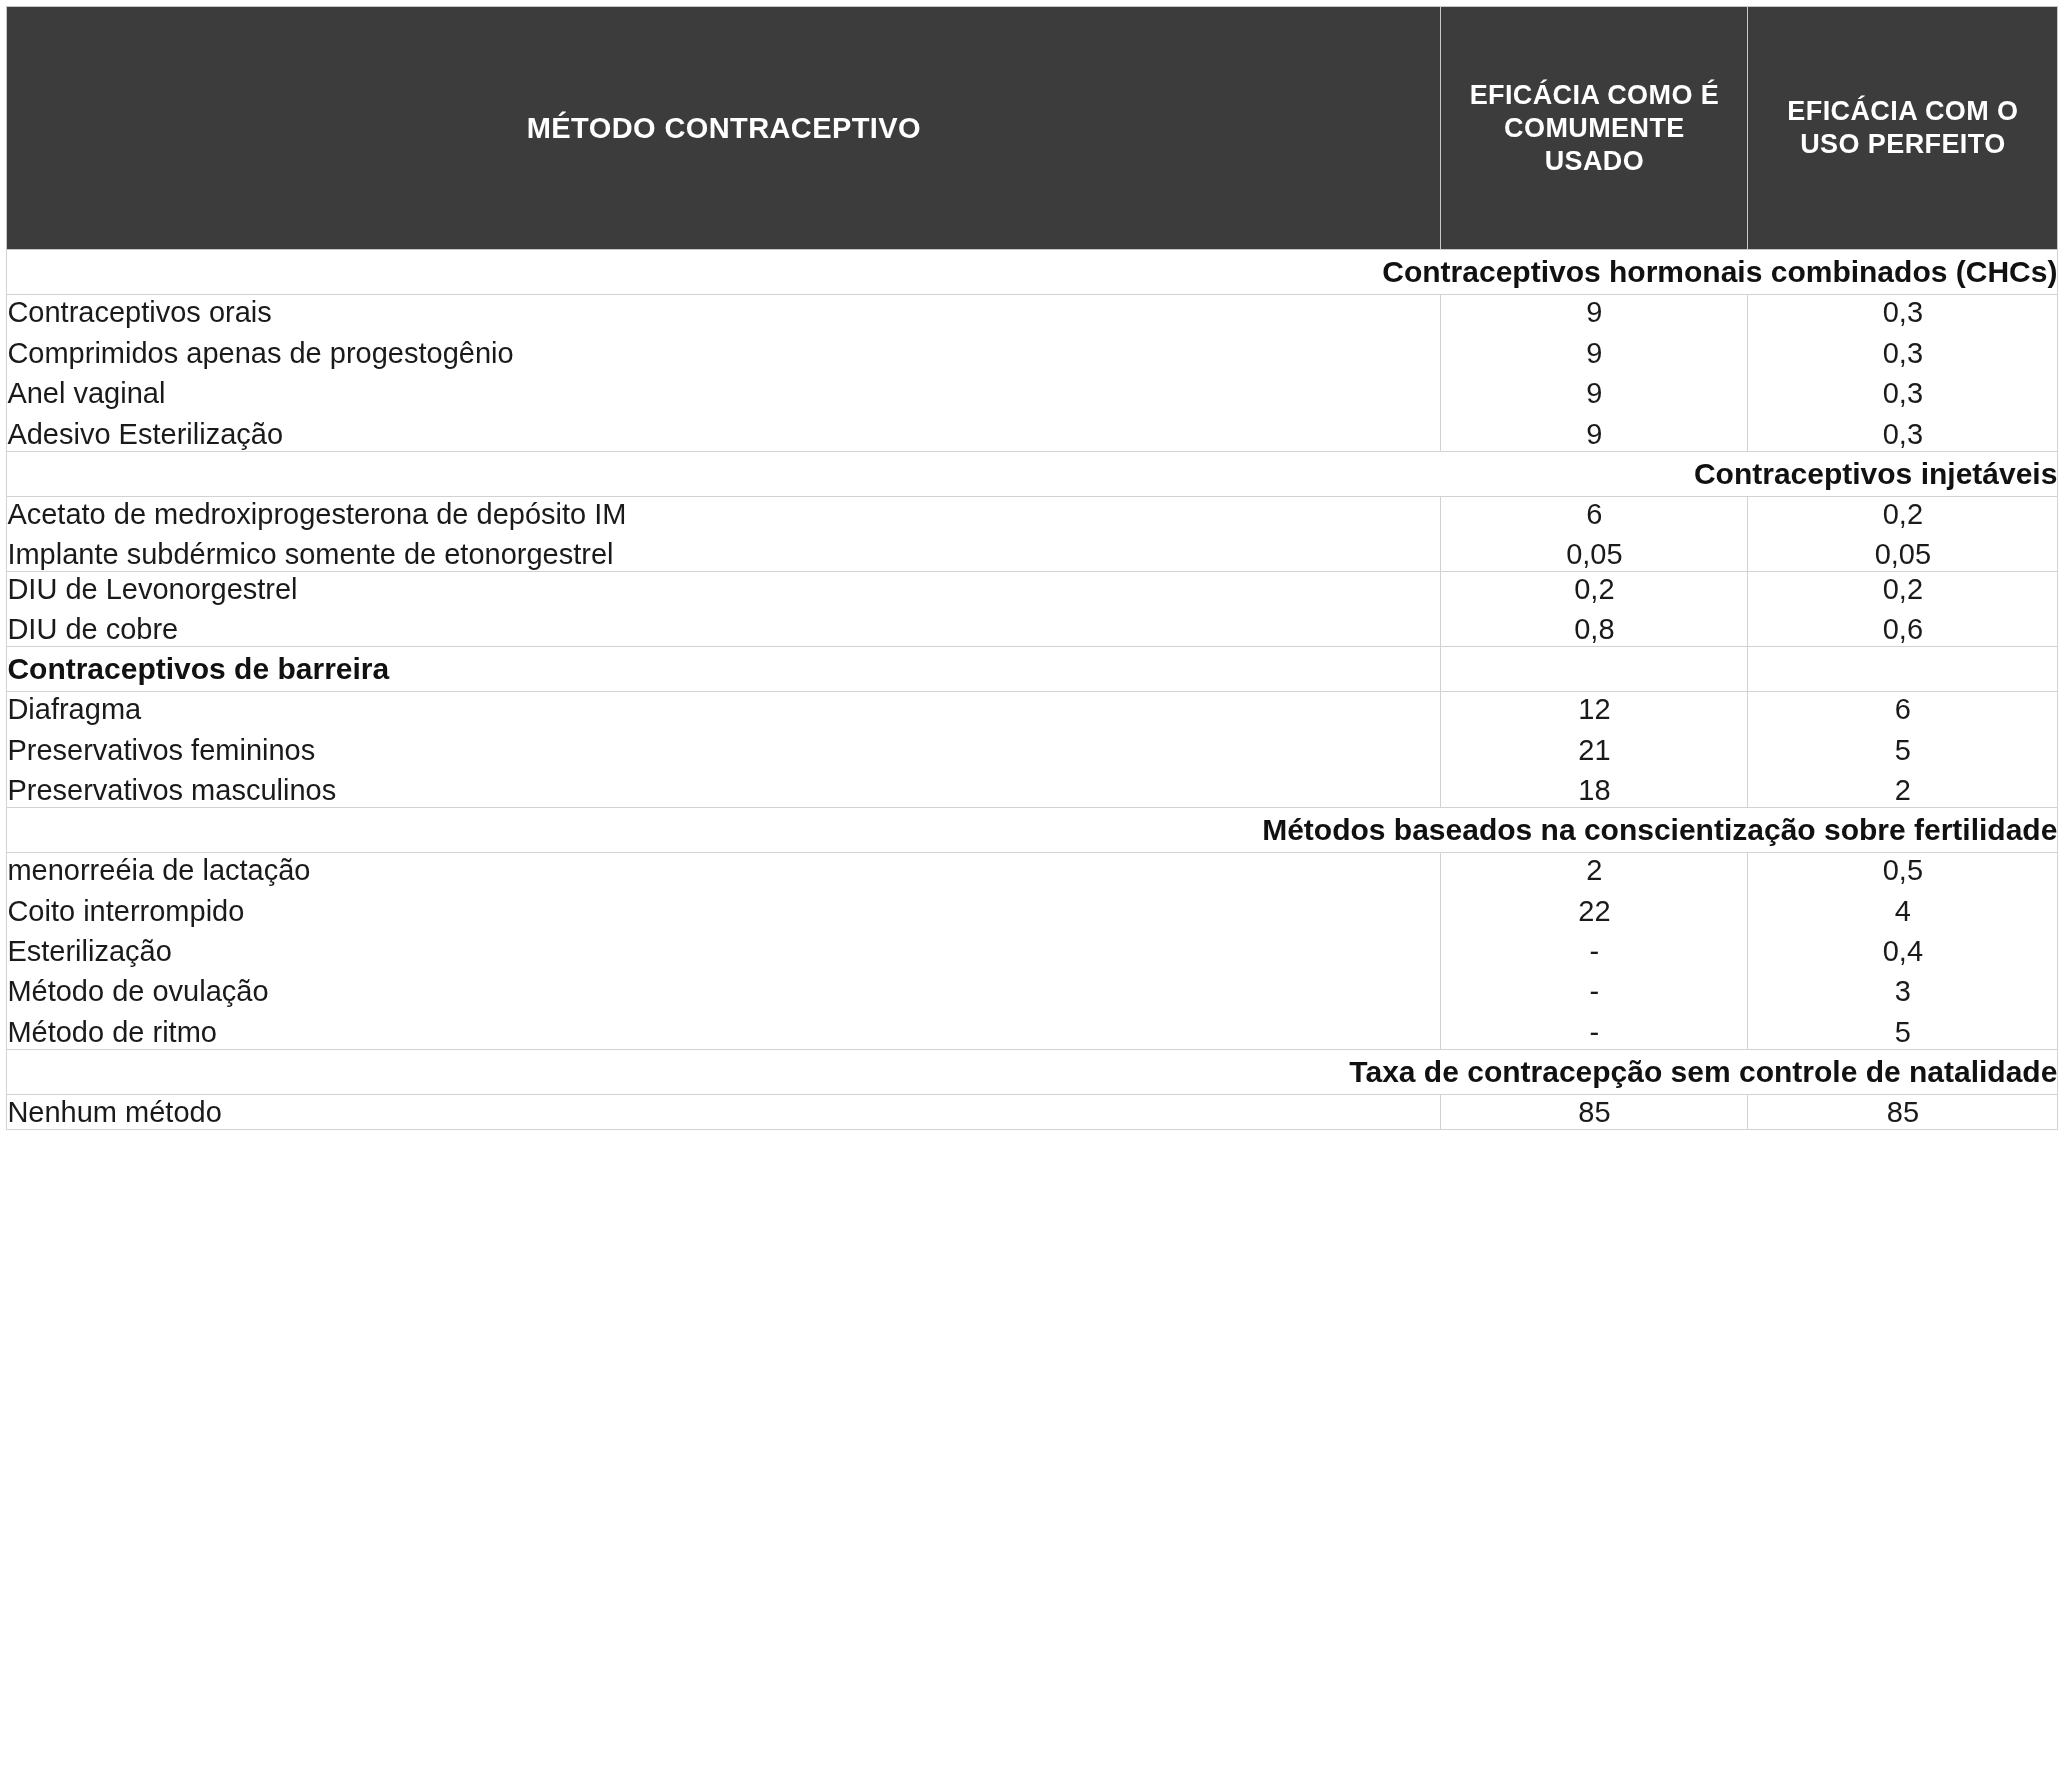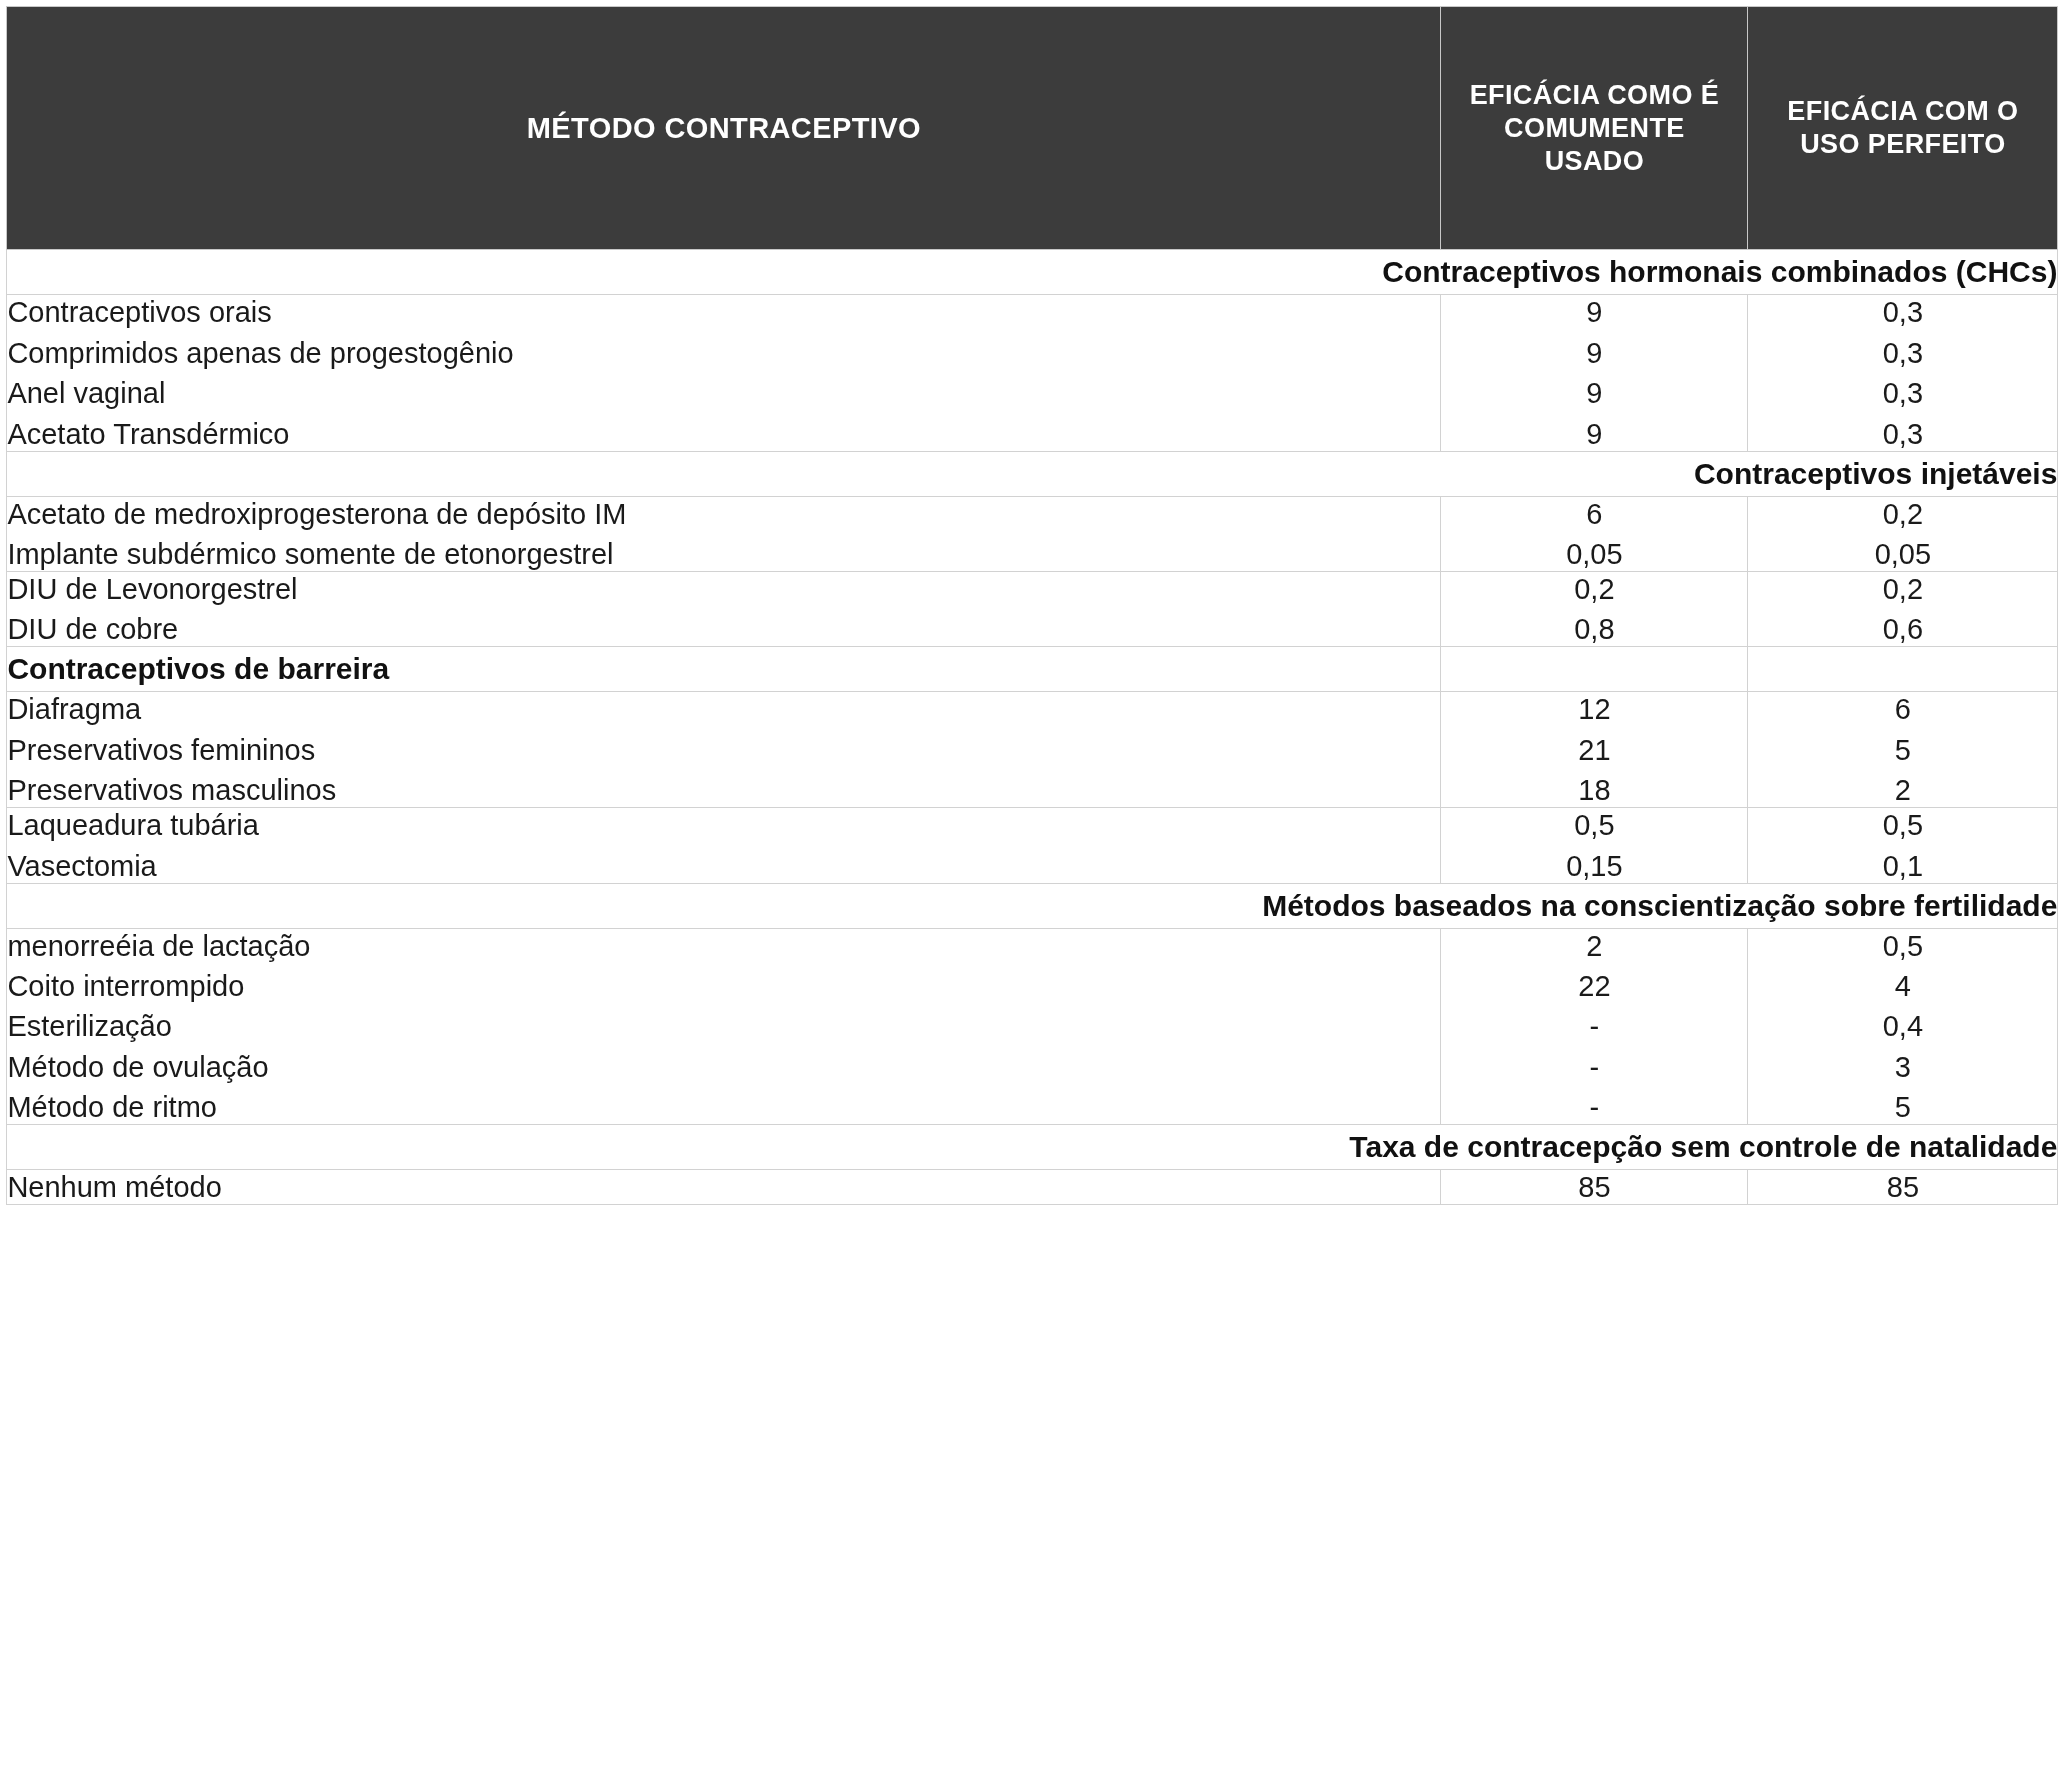--- a/index.html
+++ b/index.html
@@ -132,21 +132,21 @@
     </thead>
     <tbody id="table-body">
         <tr class="section-row full">
           <td class="section-title" colspan="3">Contraceptivos hormonais combinados (CHCs)</td>
         </tr>
         <tr class="group-row">
           <td class="group-methods">
             <div class="line">Contraceptivos orais</div>
             <div class="line">Comprimidos apenas de progestogênio</div>
             <div class="line">Anel vaginal</div>
-            <div class="line">Acetato Transdérmico</div>
+            <div class="line">Adesivo Esterilização</div>
           </td>
           <td class="group-values">
             <div class="value-line">9</div>
             <div class="value-line">9</div>
             <div class="value-line">9</div>
             <div class="value-line">9</div>
           </td>
           <td class="group-values">
             <div class="value-line">0,3</div>
             <div class="value-line">0,3</div>
@@ -198,34 +198,20 @@
           </td>
           <td class="group-values">
             <div class="value-line">12</div>
             <div class="value-line">21</div>
             <div class="value-line">18</div>
           </td>
           <td class="group-values">
             <div class="value-line">6</div>
             <div class="value-line">5</div>
             <div class="value-line">2</div>
-          </td>
-        </tr>
-        <tr class="group-row">
-          <td class="group-methods">
-            <div class="line">Laqueadura tubária</div>
-            <div class="line">Vasectomia</div>
-          </td>
-          <td class="group-values">
-            <div class="value-line">0,5</div>
-            <div class="value-line">0,15</div>
-          </td>
-          <td class="group-values">
-            <div class="value-line">0,5</div>
-            <div class="value-line">0,1</div>
           </td>
         </tr>
         <tr class="section-row full">
           <td class="section-title" colspan="3">Métodos baseados na conscientização sobre fertilidade</td>
         </tr>
         <tr class="group-row">
           <td class="group-methods">
             <div class="line">menorreéia de lactação</div>
             <div class="line">Coito interrompido</div>
             <div class="line">Esterilização</div>

